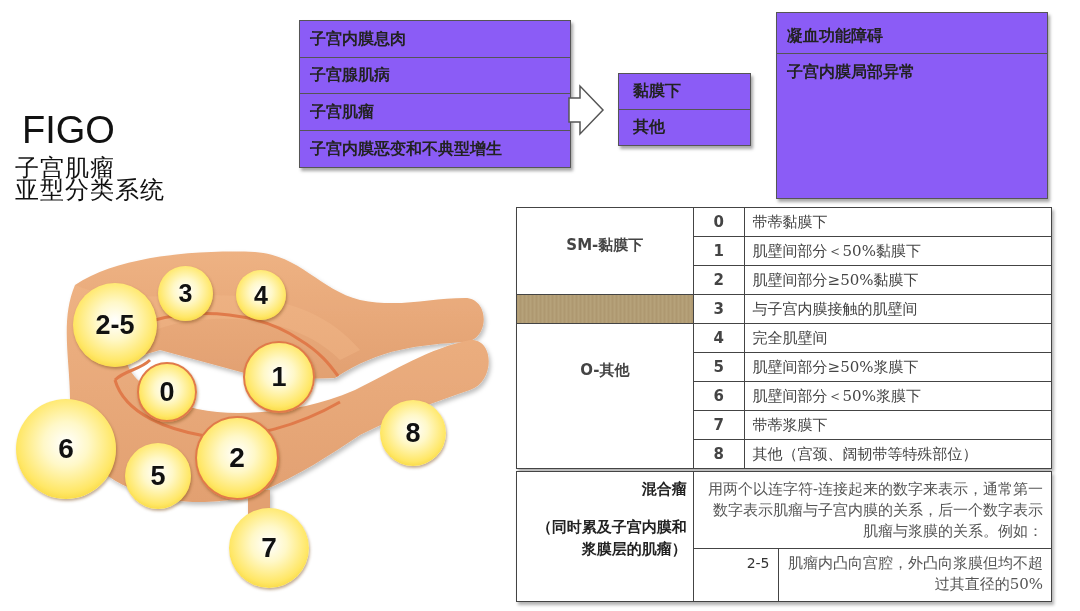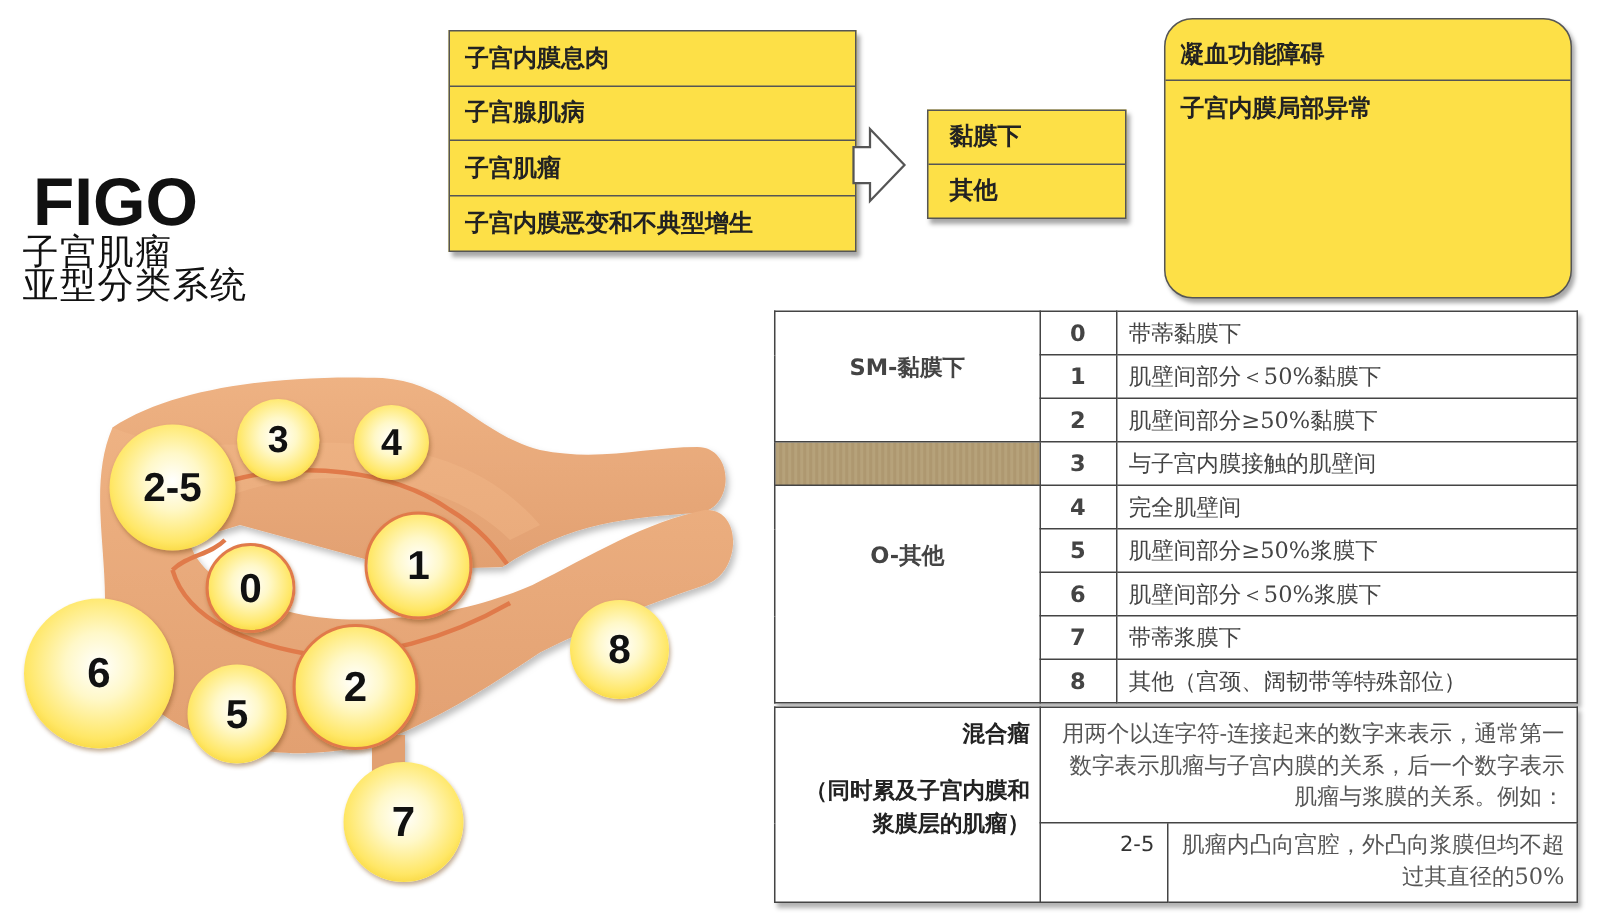--- a/index.html
+++ b/index.html
@@ -1,23 +1,23 @@
 <!DOCTYPE html>
 <html><head>
 <meta charset="utf-8">
 <style>
   html, body { margin:0; padding:0; }
   body { width:1080px; height:611px; position:relative; background:#ffffff; overflow:hidden;
          font-family: "DejaVu Serif", serif; color:#222; }
   .abs { position:absolute; }
-  .box { position:absolute; background:#fde047; border:1.5px solid #555; box-shadow: 2px 3px 3px rgba(0,0,0,0.35); }
+  .box { position:absolute; background:#8b5cf6; border:1.5px solid #555; box-shadow: 2px 3px 3px rgba(0,0,0,0.35); }
   .box .row { box-sizing:border-box; border-bottom:1.5px solid #555; padding-left:10px; display:flex; align-items:center;
               font-size:16px; font-weight:bold; color:#222; font-family:"DejaVu Serif", serif; }
   .box .row:last-child { border-bottom:none; }
-  #title-figo { left:22px; top:109px; font-family:"Liberation Sans", sans-serif; font-weight:bold; font-size:45px; color:#111; }
+  #title-figo { left:22px; top:109px; font-family:"Liberation Sans", sans-serif; font-weight:normal; font-size:38px; color:#111; }
   .title-cn { left:15px; font-size:24px; font-family:"DejaVu Sans", sans-serif; color:#111; letter-spacing:1px; }
   table { border-collapse:collapse; }
   .t { position:absolute; background:#fff; box-shadow: 2px 3px 3px rgba(0,0,0,0.3); }
   .t td { border:1.5px solid #444; font-size:15px; color:#444; padding:0; }
   .cat { font-family:"DejaVu Sans", sans-serif; font-weight:bold; color:#222; text-align:center; font-size:15px; }
   .num { font-family:"DejaVu Sans", sans-serif; font-weight:bold; text-align:center; color:#222; font-size:14px; }
   .desc { padding-left:8px !important; font-family:"DejaVu Serif", serif; color:#444; }
   .hatch { background: repeating-linear-gradient(90deg, #d9cdb4 0 2px, #cfc1a5 2px 4px), #d6c9ad;
            background-blend-mode:multiply; }
   .ball { position:absolute; border-radius:50%;
@@ -42,21 +42,21 @@
 
 <svg class="abs" style="left:568px; top:84px;" width="38" height="52">
   <polygon points="1,14 12,14 12,2 35,26 12,50 12,38 1,38" fill="#fff" stroke="#555" stroke-width="1.5"></polygon>
 </svg>
 
 <div class="box" style="left:603px; top:73px; width:131px; height:71px;margin-left:15px;">
   <div class="row" style="height:36px; padding-left:14px;">黏膜下</div>
   <div class="row" style="height:35px; padding-left:14px;">其他</div>
 </div>
 
-<div class="box" style="left:776px; top:12px; width:270px; height:185px;border-radius:19px;">
+<div class="box" style="left:776px; top:12px; width:270px; height:185px;">
   <div class="row" style="height:41px; align-items:flex-end; padding-bottom:6px;">凝血功能障碍</div>
   <div class="row" style="height:36px;">子宫内膜局部异常</div>
 </div>
 
 <svg class="abs" style="left:0; top:230px;" width="520" height="381">
   <defs>
     <linearGradient id="ut" x1="0" y1="0" x2="0" y2="1">
       <stop offset="0" stop-color="#eeb283"></stop>
       <stop offset="1" stop-color="#e2a071"></stop>
     </linearGradient>

